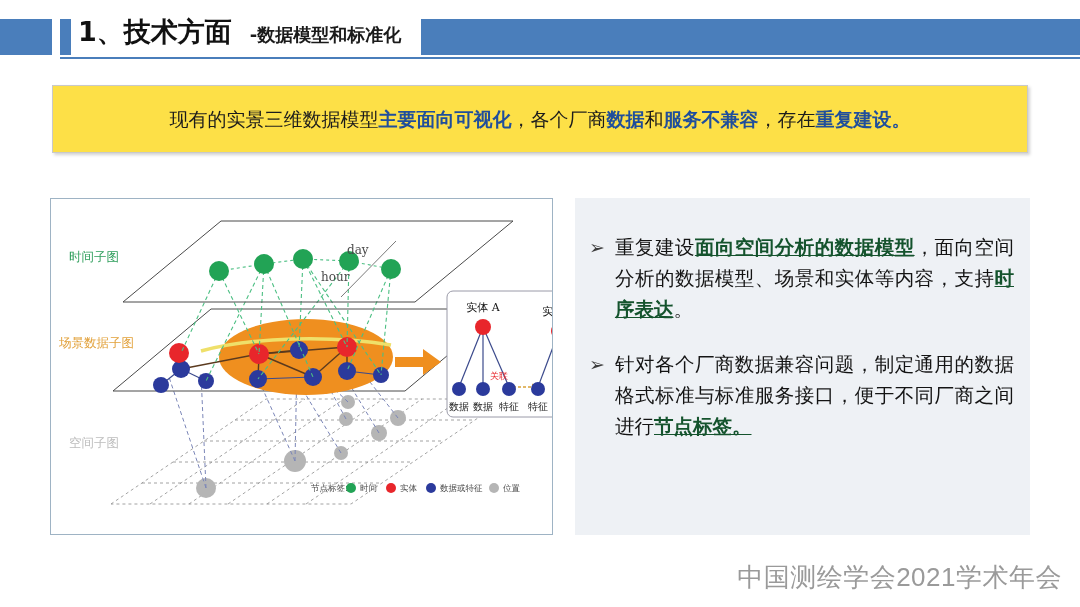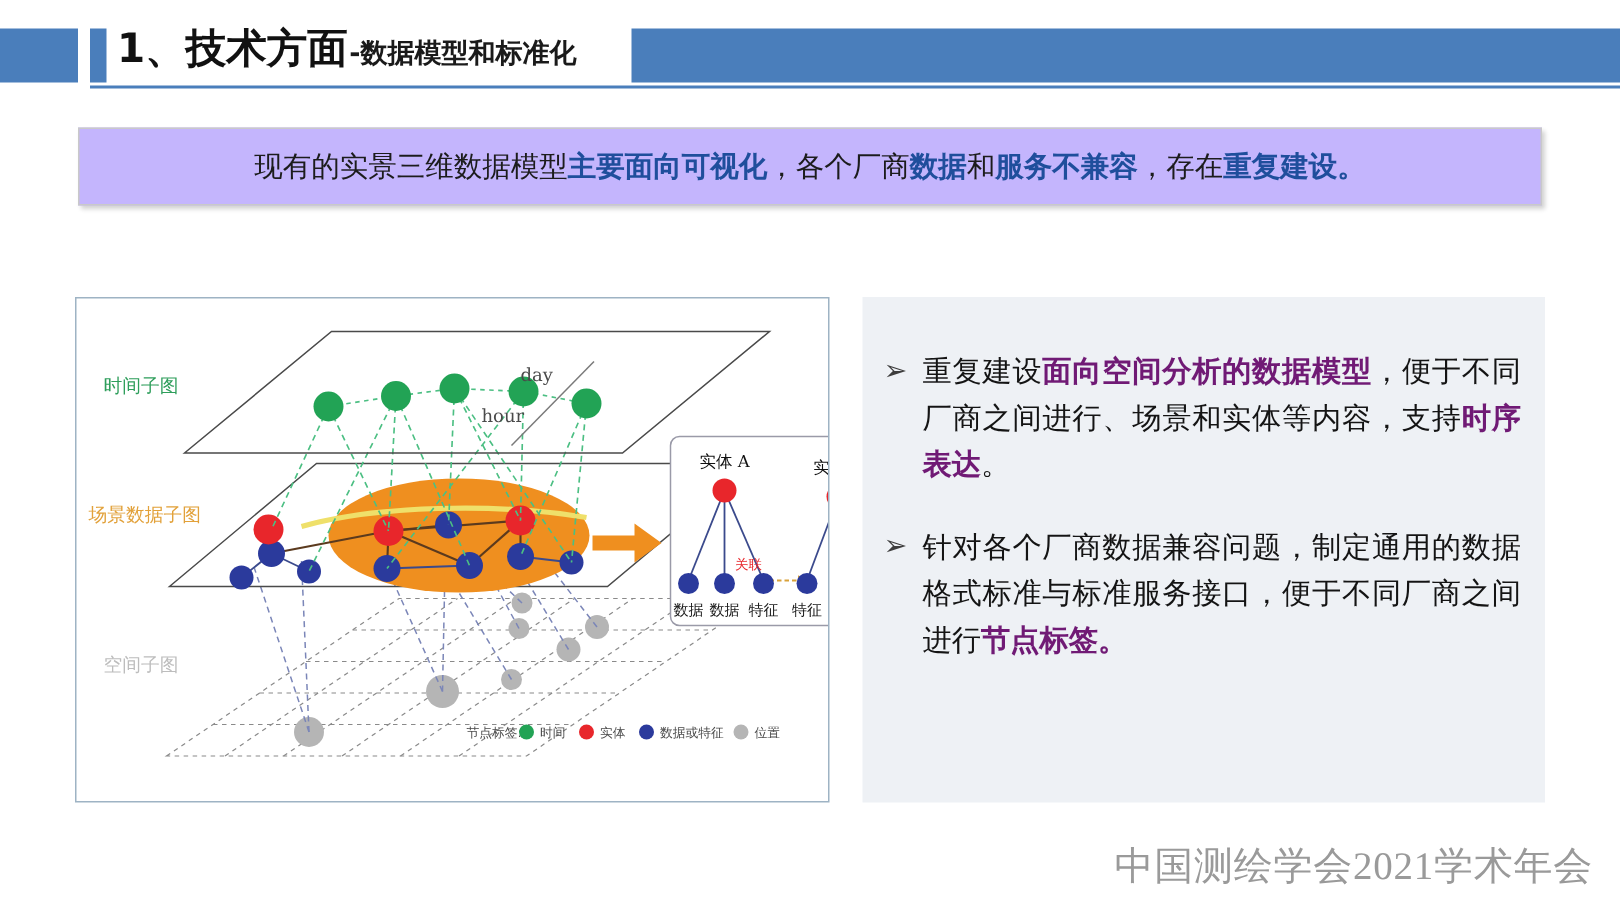--- a/index.html
+++ b/index.html
@@ -44,41 +44,41 @@
   .hdr-title-main {
     font-size: 27px;
     font-weight: bold;
     color: #111111;
     letter-spacing: 0px;
   }
   .hdr-title-sub {
     font-size: 18px;
     font-weight: bold;
     color: #1a1a1a;
-    margin-left: 1px;
+    margin-left: 18px;
   }
   .hdr-bar-right {
     position: absolute;
     left: 421px; top: 19px;
     width: 659px; height: 36px;
     background: #4a7ebb;
   }
   .hdr-underline {
     position: absolute;
     left: 60px; top: 57px;
     width: 1020px; height: 2px;
     background: #4a7ebb;
   }
 
   
   .subtitle-box {
     position: absolute;
     left: 52px; top: 85px;
-    width: 976px; height: 52px;
-    background: #c4b5fd;
+    width: 976px; height: 68px;
+    background: #fde047;
     border: 1px solid #c9c9c9;
     box-shadow: 2px 2px 3px rgba(0,0,0,0.18);
     display: flex;
     align-items: center;
     justify-content: center;
     box-sizing: border-box;
   }
   .subtitle-text {
     font-size: 19px;
     color: #1c1c1c;
@@ -126,29 +126,30 @@
     padding-left: 4px;
   }
   .bullet-text {
     flex: 1 1 auto;
     font-size: 19.5px;
     line-height: 31px;
     color: #141414;
     text-align: justify;
   }
   .bullet-text b {
-    color: #701a75;
+    color: #14532d;
     font-weight: bold;
+    text-decoration: underline;
   }
 
   
   .footer {
     position: absolute;
     right: 18px; bottom: 12px;
-    font-family: Liberation Serif, serif;
+    font-family: Liberation Sans, sans-serif;
     font-size: 26px;
     color: #9a9a9a;
     letter-spacing: 0.5px;
     white-space: nowrap;
   }
 </style>
 </head>
 <body>
 
 <div class="header">
@@ -339,21 +340,21 @@
       <circle cx="443" cy="289" r="5" fill="#b5b5b5"></circle>
       <text x="452" y="292" font-family="DejaVu Sans, Liberation Sans, sans-serif" font-size="8.5" fill="#4a4a4a">位置</text>
     </g>
 
   </svg>
 </div>
 
 <div class="bullet-panel">
   <div class="bullet-row">
     <div class="bullet-marker">➢</div>
-    <div class="bullet-text"><span>重复建设</span><b>面向空间分析的数据模型</b><span>，便于不同厂商之间进行、场景和实体等内容，支持</span><b>时序表达</b><span>。</span></div>
+    <div class="bullet-text"><span>重复建设</span><b>面向空间分析的数据模型</b><span>，面向空间分析的数据模型、场景和实体等内容，支持</span><b>时序表达</b><span>。</span></div>
   </div>
   <div class="bullet-row">
     <div class="bullet-marker">➢</div>
     <div class="bullet-text"><span>针对各个厂商数据兼容问题，制定通用的数据格式标准与标准服务接口，便于不同厂商之间进行</span><b>节点标签。</b></div>
   </div>
 </div>
 
 <div class="footer">中国测绘学会2021学术年会</div>
 
 </body></html>

